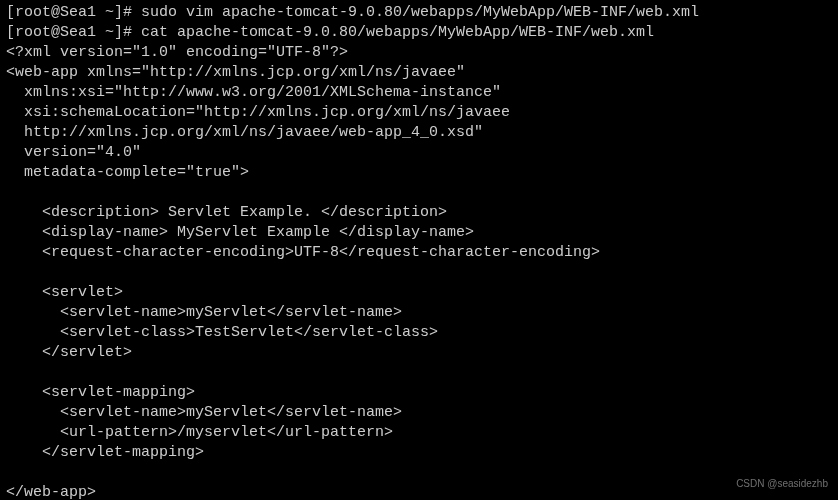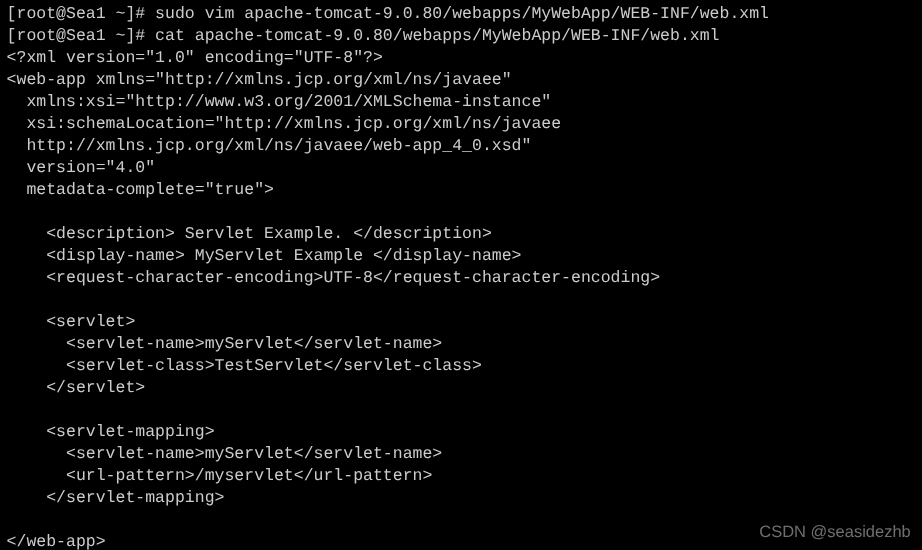--- a/index.html
+++ b/index.html
@@ -18,20 +18,20 @@
     padding: 3px 6px;
     white-space: pre;
   }
   .line { display: block; }
   .watermark {
     position: absolute;
     right: 10px;
     bottom: 6px;
     color: rgba(200,200,200,0.55);
     font-family: Arial, sans-serif;
-    font-size: 15px;
+    font-size: 10px;
   }
 </style>
 </head>
 <body>
 
 <div class="terminal"><span class="line">[root@Sea1 ~]# sudo vim apache-tomcat-9.0.80/webapps/MyWebApp/WEB-INF/web.xml</span><span class="line">[root@Sea1 ~]# cat apache-tomcat-9.0.80/webapps/MyWebApp/WEB-INF/web.xml</span><span class="line">&lt;?xml version="1.0" encoding="UTF-8"?&gt;</span><span class="line">&lt;web-app xmlns="http://xmlns.jcp.org/xml/ns/javaee"</span><span class="line">  xmlns:xsi="http://www.w3.org/2001/XMLSchema-instance"</span><span class="line">  xsi:schemaLocation="http://xmlns.jcp.org/xml/ns/javaee</span><span class="line">  http://xmlns.jcp.org/xml/ns/javaee/web-app_4_0.xsd"</span><span class="line">  version="4.0"</span><span class="line">  metadata-complete="true"&gt;</span><span class="line"> </span><span class="line">    &lt;description&gt; Servlet Example. &lt;/description&gt;</span><span class="line">    &lt;display-name&gt; MyServlet Example &lt;/display-name&gt;</span><span class="line">    &lt;request-character-encoding&gt;UTF-8&lt;/request-character-encoding&gt;</span><span class="line"> </span><span class="line">    &lt;servlet&gt;</span><span class="line">      &lt;servlet-name&gt;myServlet&lt;/servlet-name&gt;</span><span class="line">      &lt;servlet-class&gt;TestServlet&lt;/servlet-class&gt;</span><span class="line">    &lt;/servlet&gt;</span><span class="line"> </span><span class="line">    &lt;servlet-mapping&gt;</span><span class="line">      &lt;servlet-name&gt;myServlet&lt;/servlet-name&gt;</span><span class="line">      &lt;url-pattern&gt;/myservlet&lt;/url-pattern&gt;</span><span class="line">    &lt;/servlet-mapping&gt;</span><span class="line"> </span><span class="line">&lt;/web-app&gt;</span></div>
 <div class="watermark">CSDN @seasidezhb</div>
 
 </body></html>

